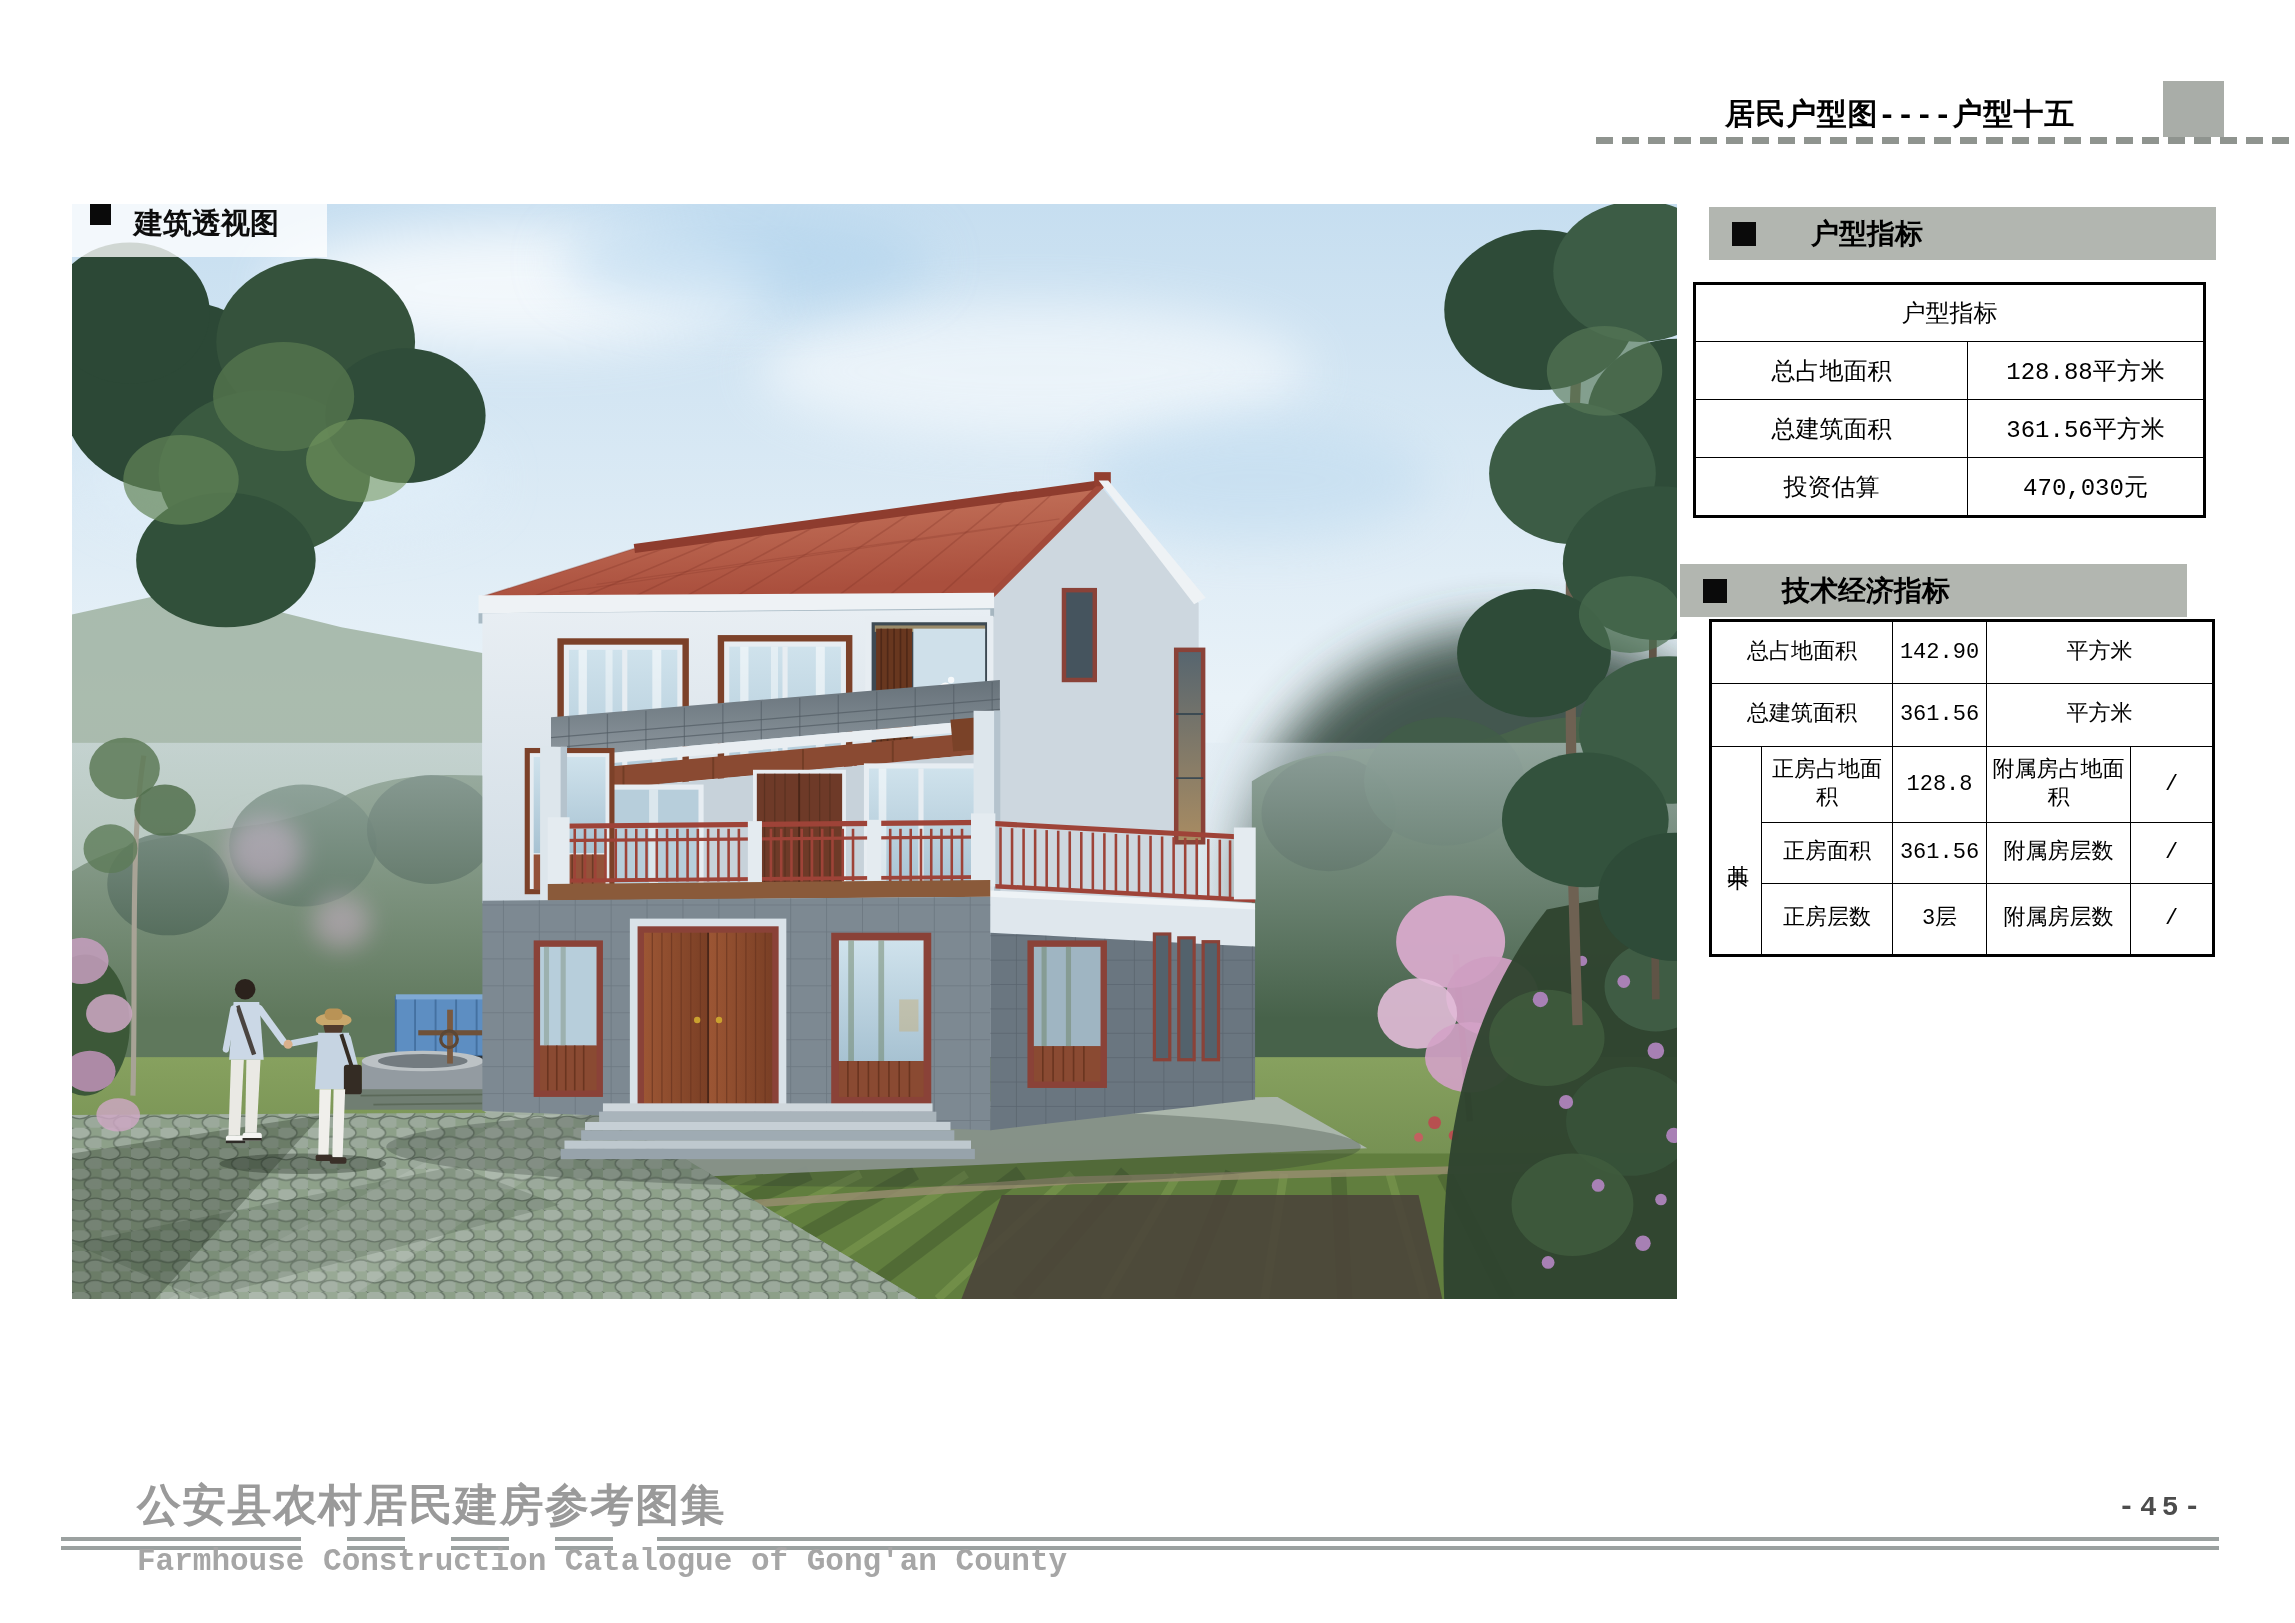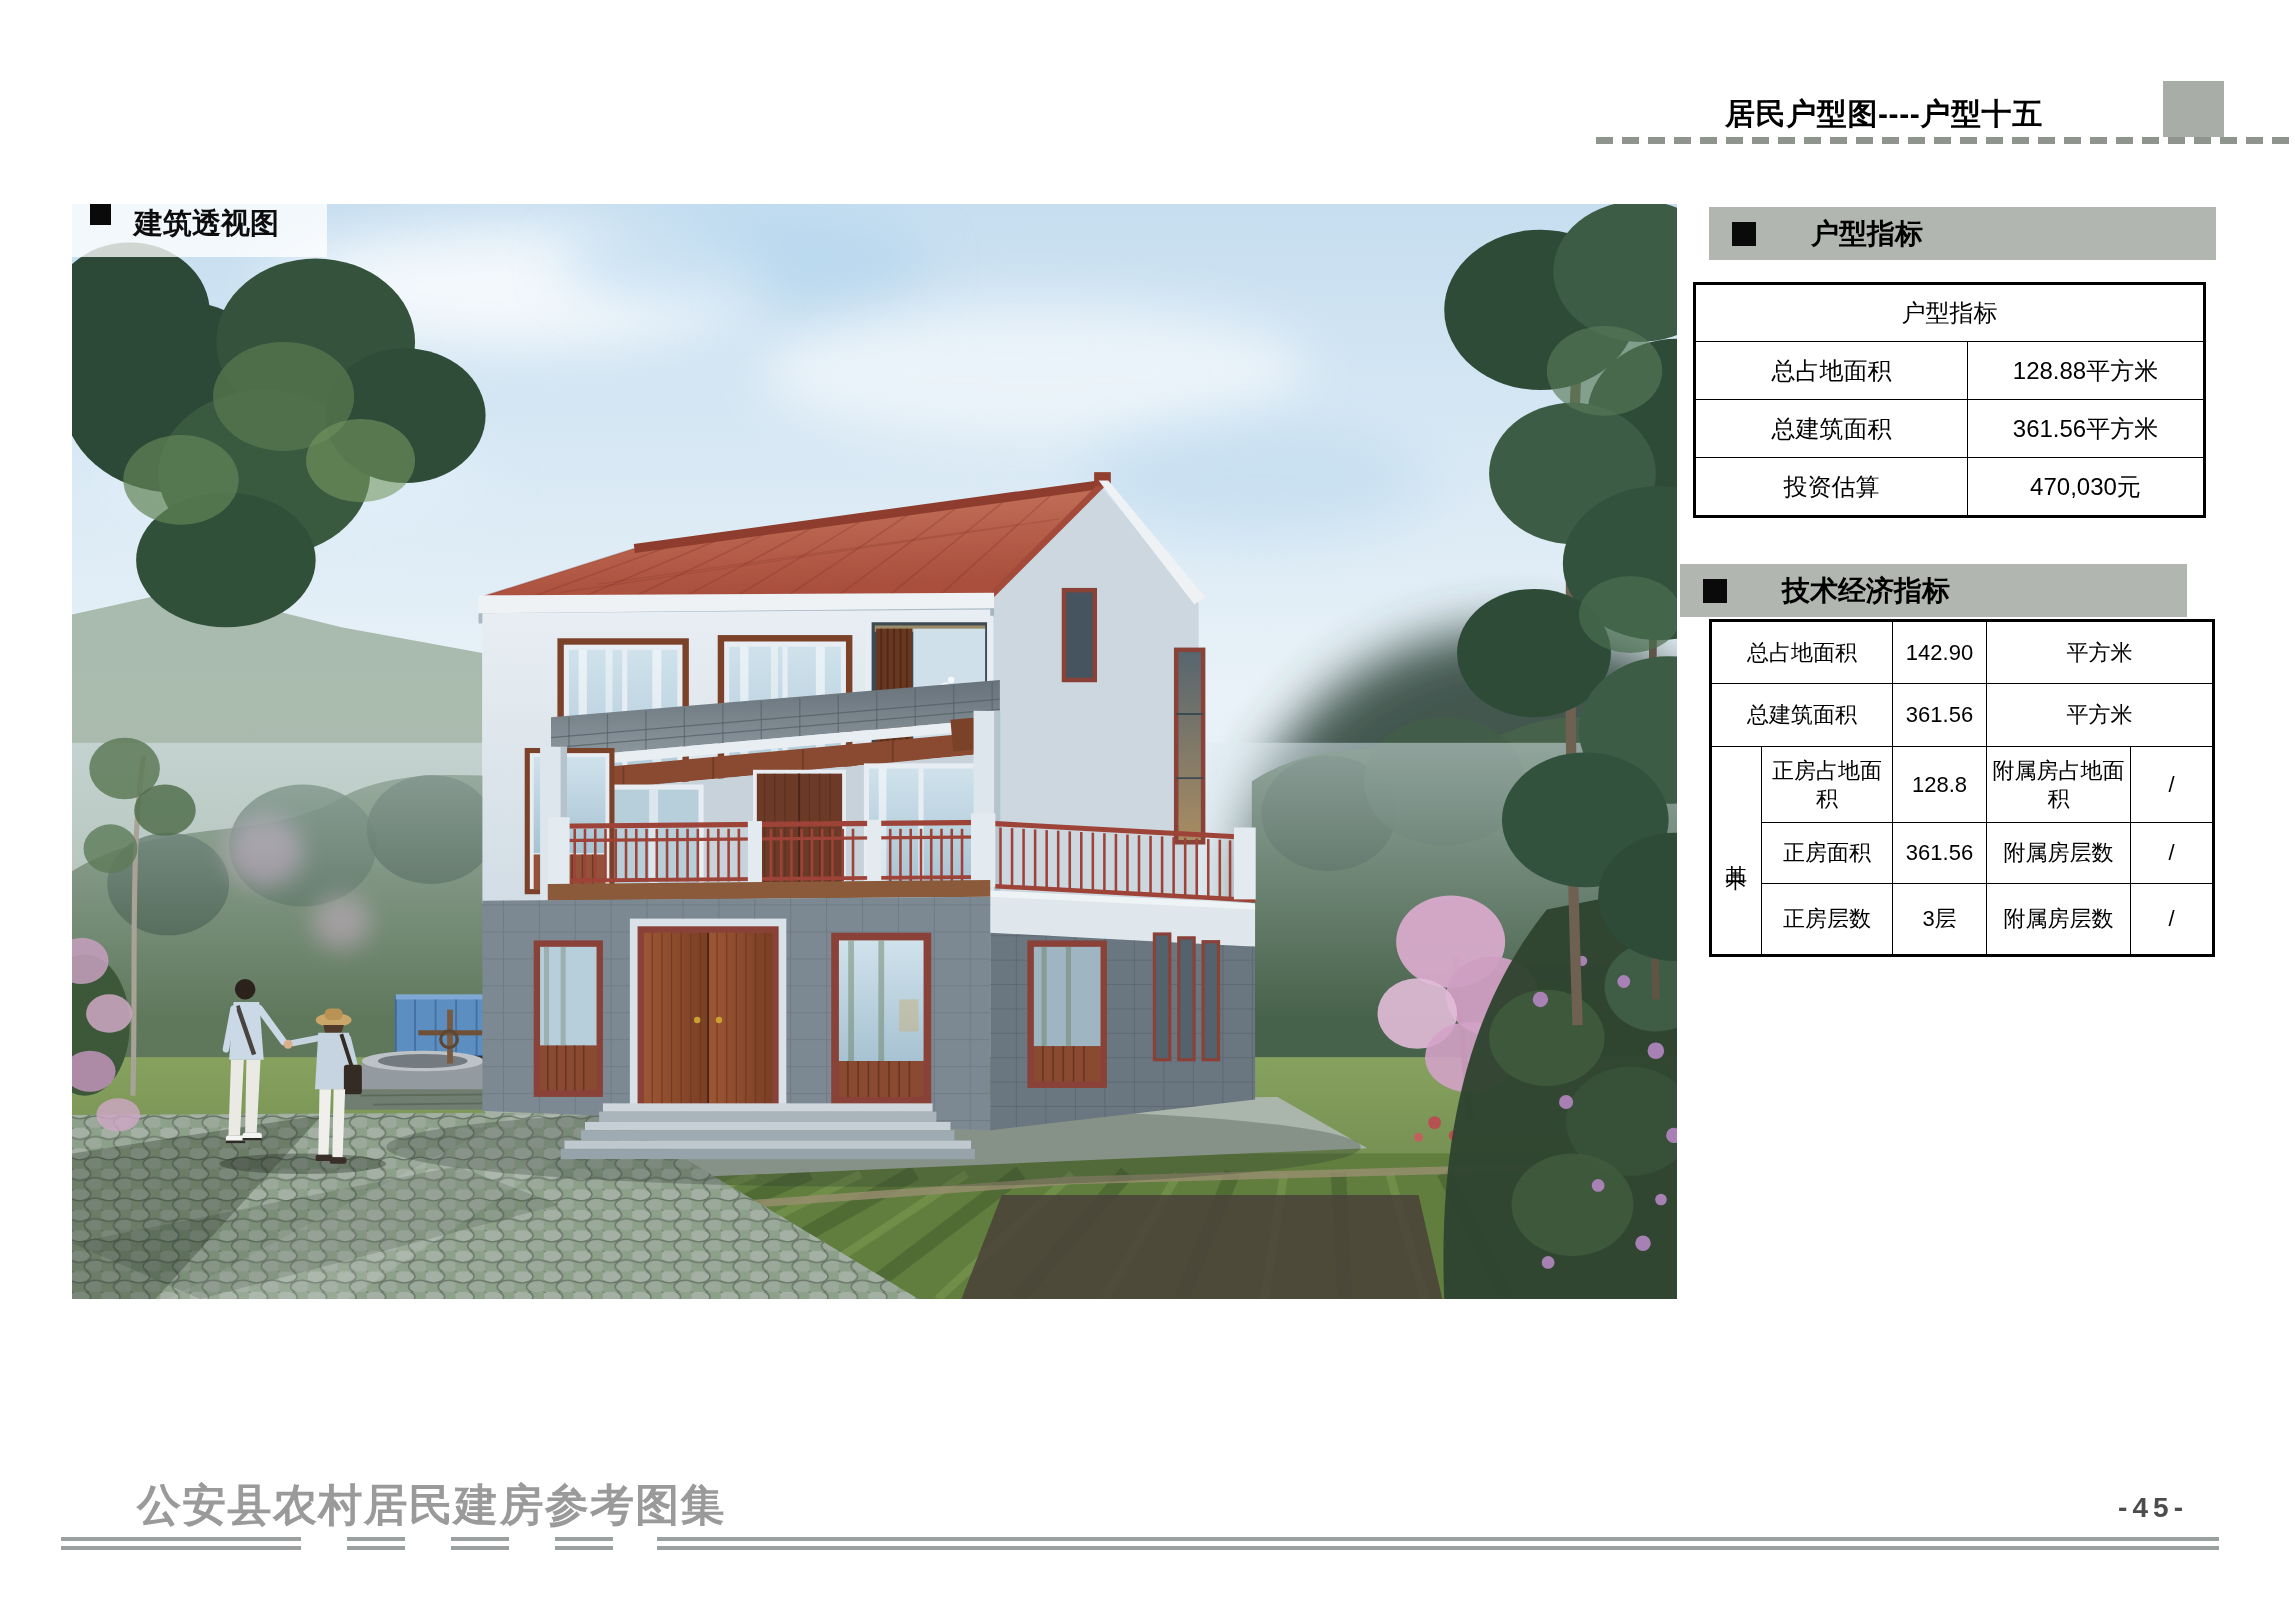--- a/index.html
+++ b/index.html
@@ -1,17 +1,17 @@
 <!DOCTYPE html>
 <html style="font-size:10.3px"><head>
 <meta charset="utf-8">
 <style>
   html,body{margin:0;padding:0;background:#888;}
   #page{position:relative;width:2295px;height:1623px;background:#ffffff;overflow:hidden;
-        font-family:Liberation Sans, sans-serif;}
+        font-family:Liberation Mono, monospace;}
   
   .hdr-title{position:absolute;left:1725px;top:94px;font-size:30px;font-weight:700;color:#000;
              letter-spacing:0.6px;white-space:nowrap;}
   .hdr-square{position:absolute;left:2163px;top:81px;width:61px;height:56px;background:#a9ada8;}
   .hdr-dashes{position:absolute;left:1596px;top:137px;width:695px;height:7px;
               background:repeating-linear-gradient(90deg,#8f948f 0 16.7px,transparent 16.7px 26px);}
   
   #photo{position:absolute;left:72px;top:204px;width:1605px;height:1095px;overflow:hidden;}
   #photo svg{display:block;width:100%;height:100%;}
   .photo-label{position:absolute;left:72px;top:204px;width:255px;height:53px;
@@ -690,16 +690,17 @@
   <div id="ftline-a" class="ft-line">
     <span class="seg1"></span>
       <span class="seg2"></span>
       <span class="seg3"></span>
   </div>
   <div id="ftline-b" class="ft-line">
     <span class="seg1"></span>
       <span class="seg2"></span>
       <span class="seg3"></span>
   </div>
+  <div class="ft-en">Farmhouse Construction Catalogue of Gong'an County</div>
   <div class="pg-num">-45-</div>
 
 </div>
 
 
 </body></html>

